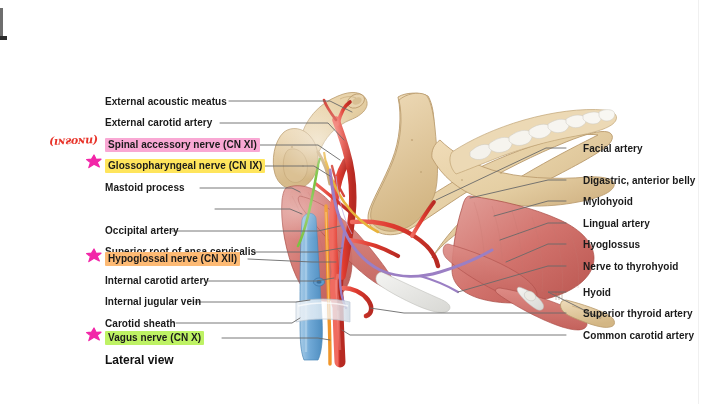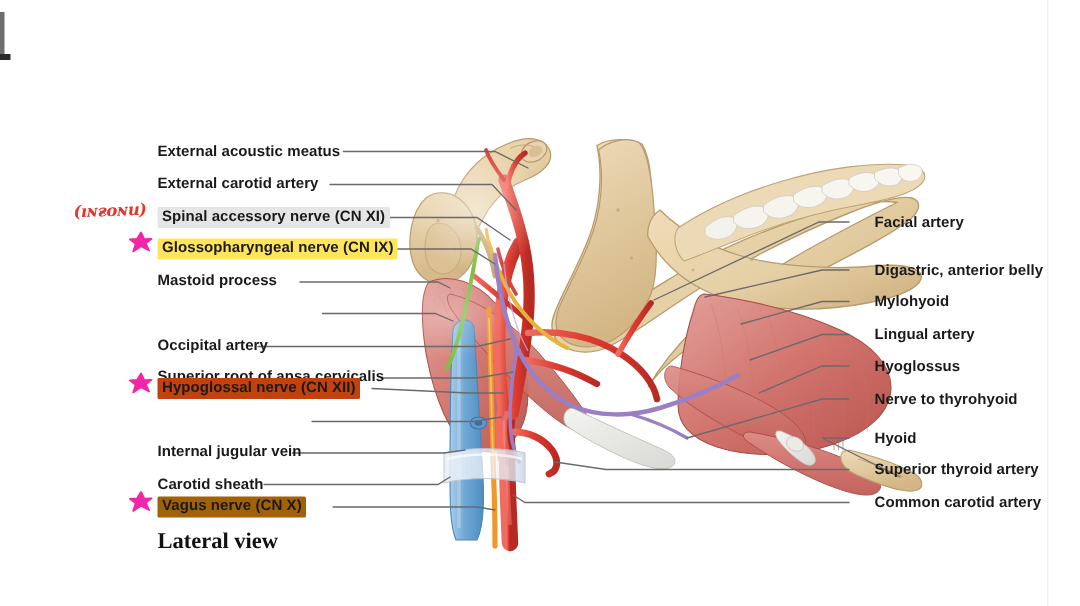--- a/index.html
+++ b/index.html
@@ -15,32 +15,32 @@
   .scroll-edge{position:absolute;right:21px;top:0;width:1px;height:404px;background:#f0f0f0;}
 
   
   .lbl{
     position:absolute;font-size:10px;color:#1a1a1a;white-space:nowrap;
     line-height:13px;letter-spacing:.05px;font-weight:bold;
   }
   .lbl.left{text-align:left;}
   .lbl.right{text-align:left;margin-left:10px;}
   .hl{padding:1px 3px 1.5px 3px;border-radius:1px;}
-  .hl-green{background:#e5e5e5;}
+  .hl-green{background:#f9a8d4;}
   .hl-yellow{background:#ffe55c;}
-  .hl-purple{background:#c2410c;}
-  .hl-orange{background:#a16207;}
+  .hl-purple{background:#fdba74;}
+  .hl-orange{background:#bef264;}
 
   .star{position:absolute;width:16px;height:16px;}
   .hand-note{
     position:absolute;font-family:"DejaVu Serif",serif;font-weight:bold;
     font-size:11px;color:#e8342a;font-style:italic;letter-spacing:-.4px;
     transform:rotate(-2deg);white-space:nowrap;
   }
-  .viewnote{position:absolute;font-size:15px;font-weight:bold;color:#111;font-family:Liberation Serif, serif;}
+  .viewnote{position:absolute;font-size:12px;font-weight:bold;color:#111;}
 
   svg.art{position:absolute;left:0;top:0;width:720px;height:404px;pointer-events:none;}
 </style>
 </head>
 <body>
 
 <div id="stage">
 
   <div class="edge-sliver"></div>
   <div class="edge-sliver-b"></div>
@@ -343,20 +343,23 @@
   </div>
   <div class="lbl left" style="left:105px;top:224px;">
     <span>Occipital artery</span>
   </div>
   <div class="lbl left" style="left:105px;top:245px;">
     <span>Superior root of ansa cervicalis</span>
   </div>
   <div class="lbl left" style="left:105px;top:252px;">
     <span class="hl hl-purple">Hypoglossal nerve (CN XII)</span>
   </div>
+  <div class="lbl left" style="left:105px;top:274px;">
+    <span>Internal carotid artery</span>
+  </div>
   <div class="lbl left" style="left:105px;top:295px;">
     <span>Internal jugular vein</span>
   </div>
   <div class="lbl left" style="left:105px;top:317px;">
     <span>Carotid sheath</span>
   </div>
   <div class="lbl left" style="left:105px;top:331px;">
     <span class="hl hl-orange">Vagus nerve (CN X)</span>
   </div>
 

